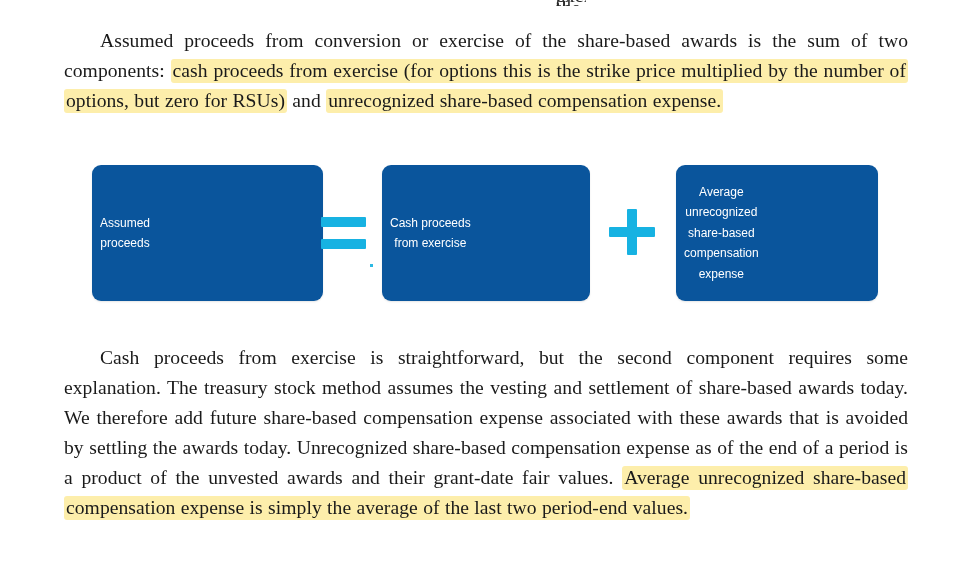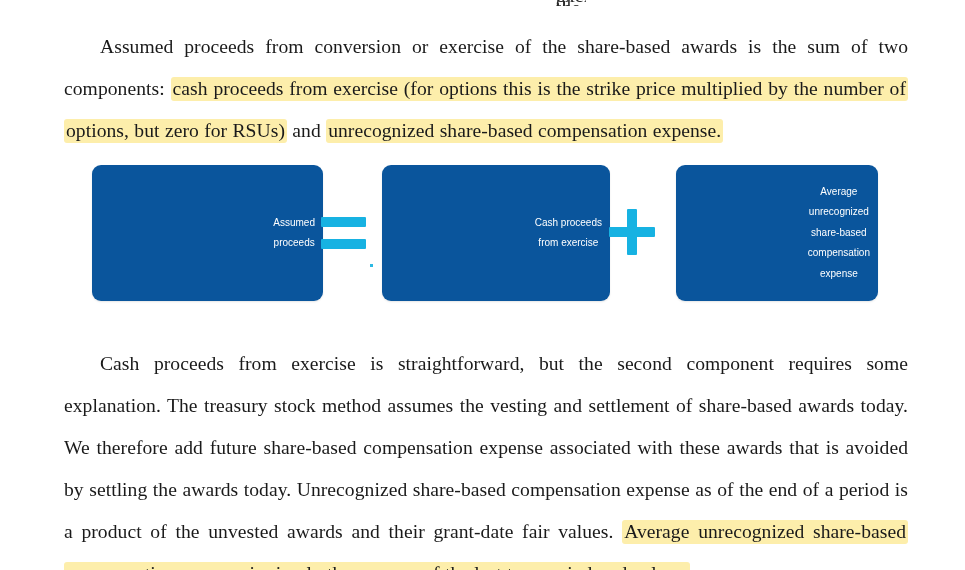--- a/index.html
+++ b/index.html
@@ -20,21 +20,21 @@
     line-height:6px;
   }
   .top-sliver span{ position:relative; top:-13px; letter-spacing:.3px; }
 
   
   .para{
     position:absolute;
     left:64px;
     width:844px;
     font-size:19.6px;
-    line-height:42px;
+    line-height:30px;
     text-align:justify;
     text-justify:inter-word;
     letter-spacing:0.05px;
     word-spacing:0.4px;
   }
   .para.p1{ top:6px; }
   .para.p2{ top:323px; }
   .para .indent{ display:inline-block; width:36px; }
 
   .hl{
@@ -50,31 +50,31 @@
     position:absolute; left:0; top:160px; width:965px; height:150px;
   }
   .dbox{
     position:absolute;
     top:5px;
     height:136px;
     background:#0a559c;
     border-radius:9px;
     color:#ffffff;
     font-family:"Liberation Sans", sans-serif;
-    font-size:10px;
+    font-size:12px;
     line-height:20.5px;
     text-align:center;
     display:flex;
     align-items:center;
-    justify-content:flex-end;
+    justify-content:flex-start;
     box-shadow:0 1px 2px rgba(0,0,0,0.10);
   }
   .dbox .lbl{ display:block; padding:0 8px; white-space:pre-line; }
   #box1{ left:92px;  width:231px; }
-  #box2{ left:382px; width:208px;padding-left:20px; }
+  #box2{ left:382px; width:208px; }
   #box3{ left:676px; width:202px; }
 
   
   .eq{ position:absolute; left:321px; top:57px; width:45px; height:32px; }
   .eq i{
     display:block; position:absolute; left:0; width:45px; height:10px;
     background:#17b2e2; border-radius:1px;
   }
   .eq i.a{ top:0; }
   .eq i.b{ top:22px; }

